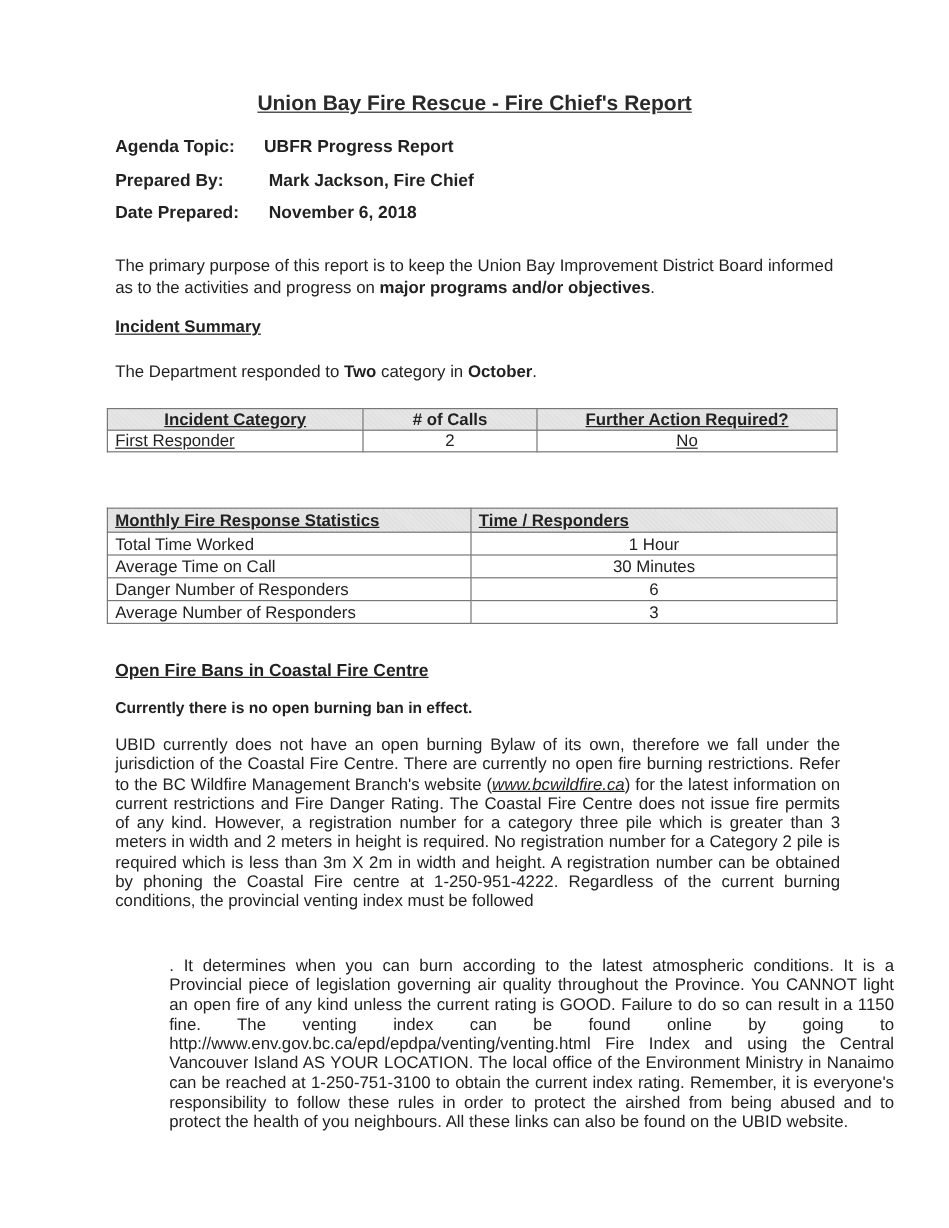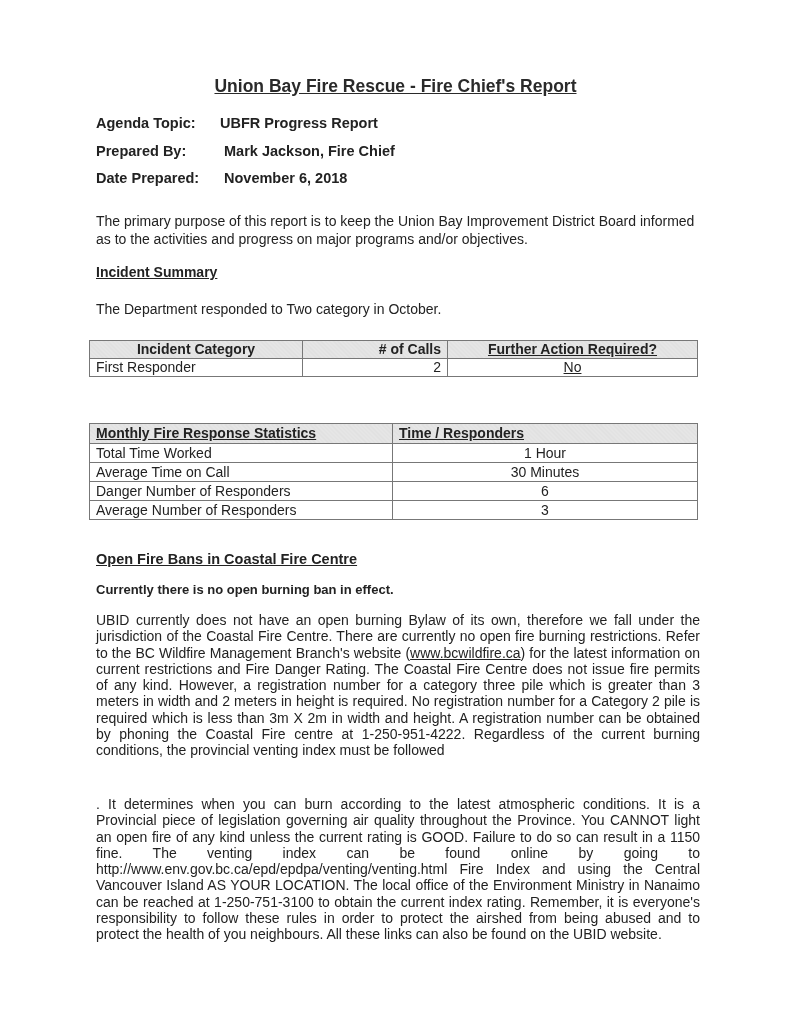--- a/index.html
+++ b/index.html
@@ -23,35 +23,35 @@
       color: #222;
     }
     .justify { text-align: justify; }
     .intro { top: 212px; }
     .h-sec { position: absolute; left: 96px; font-size: 14px; font-weight: bold; text-decoration: underline; color: #222; }
     .h-incident { top: 264px; }
     .resp { top: 300px; }
     .h-fireban { top: 551px; font-size: 14.5px; }
     .ban-note { position: absolute; left: 96px; top: 582px; font-size: 13px; font-weight: bold; color: #222; }
     .p1 { top: 612px; line-height: 16.3px; }
-    .p2 { top: 796px; line-height: 16.3px; }
-    b { font-weight: normal; margin-top: 40px; }
-    .link { text-decoration: underline; }
+    .p2 { top: 796px; line-height: 16.3px; margin-left: 45px; }
+    b { font-weight: bold; margin-top: 40px; }
+    .link { text-decoration: underline; font-style: italic; }
 
     table { position: absolute; border-collapse: collapse; font-size: 14px; color: #222; }
     td, th { border: 1px solid #777; padding: 0 6px; height: 17px; line-height: 17px; }
     th {
       font-weight: bold;
       background: #e6e6e6;
       background-image: repeating-linear-gradient(45deg, rgba(0,0,0,0.03) 0 1px, transparent 1px 3px);
     }
     .t1 { left: 89px; top: 340px; width: 609px; }
     .t1 th { text-align: center; }
-    .t1 .c1 { width: 200px; }
-    .t1 .c2 { width: 132px; text-align: right; margin-top: 17px; }
+    .t1 .c1 { width: 200px; text-decoration: underline; }
+    .t1 .c2 { width: 132px; text-align: center; margin-top: 17px; }
     .t1 .c3 { text-align: center; text-decoration: underline; }
     .t2 { left: 89px; top: 423px; width: 609px; }
     .t2 th { text-align: left; height: 19px; text-decoration: underline; }
     .t2 td { height: 18px; line-height: 18px; }
     .t2 .c1 { width: 290px; }
     .t2 .c2 { text-align: center; }
   </style>
 </head>
 <body>
 

